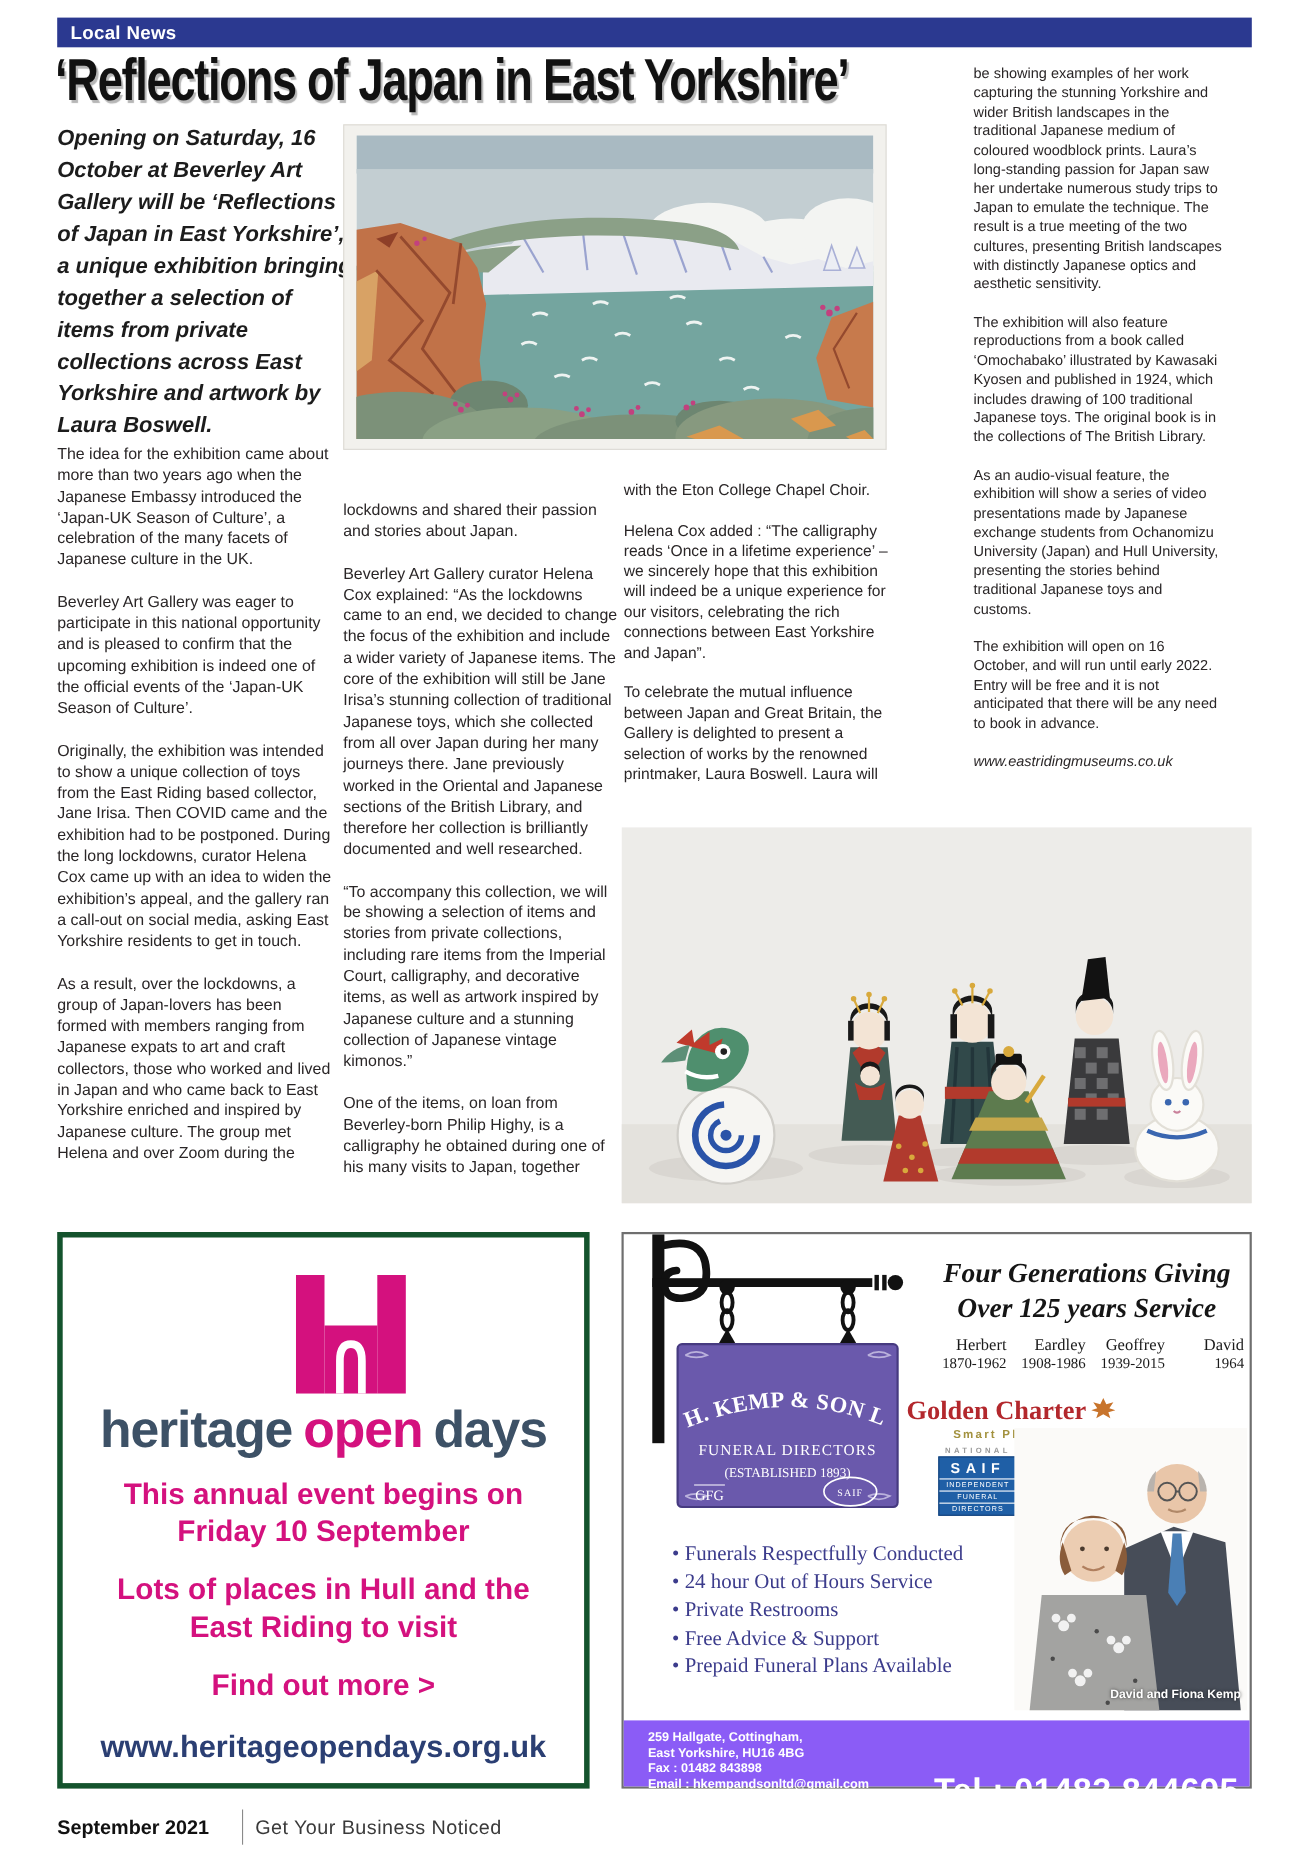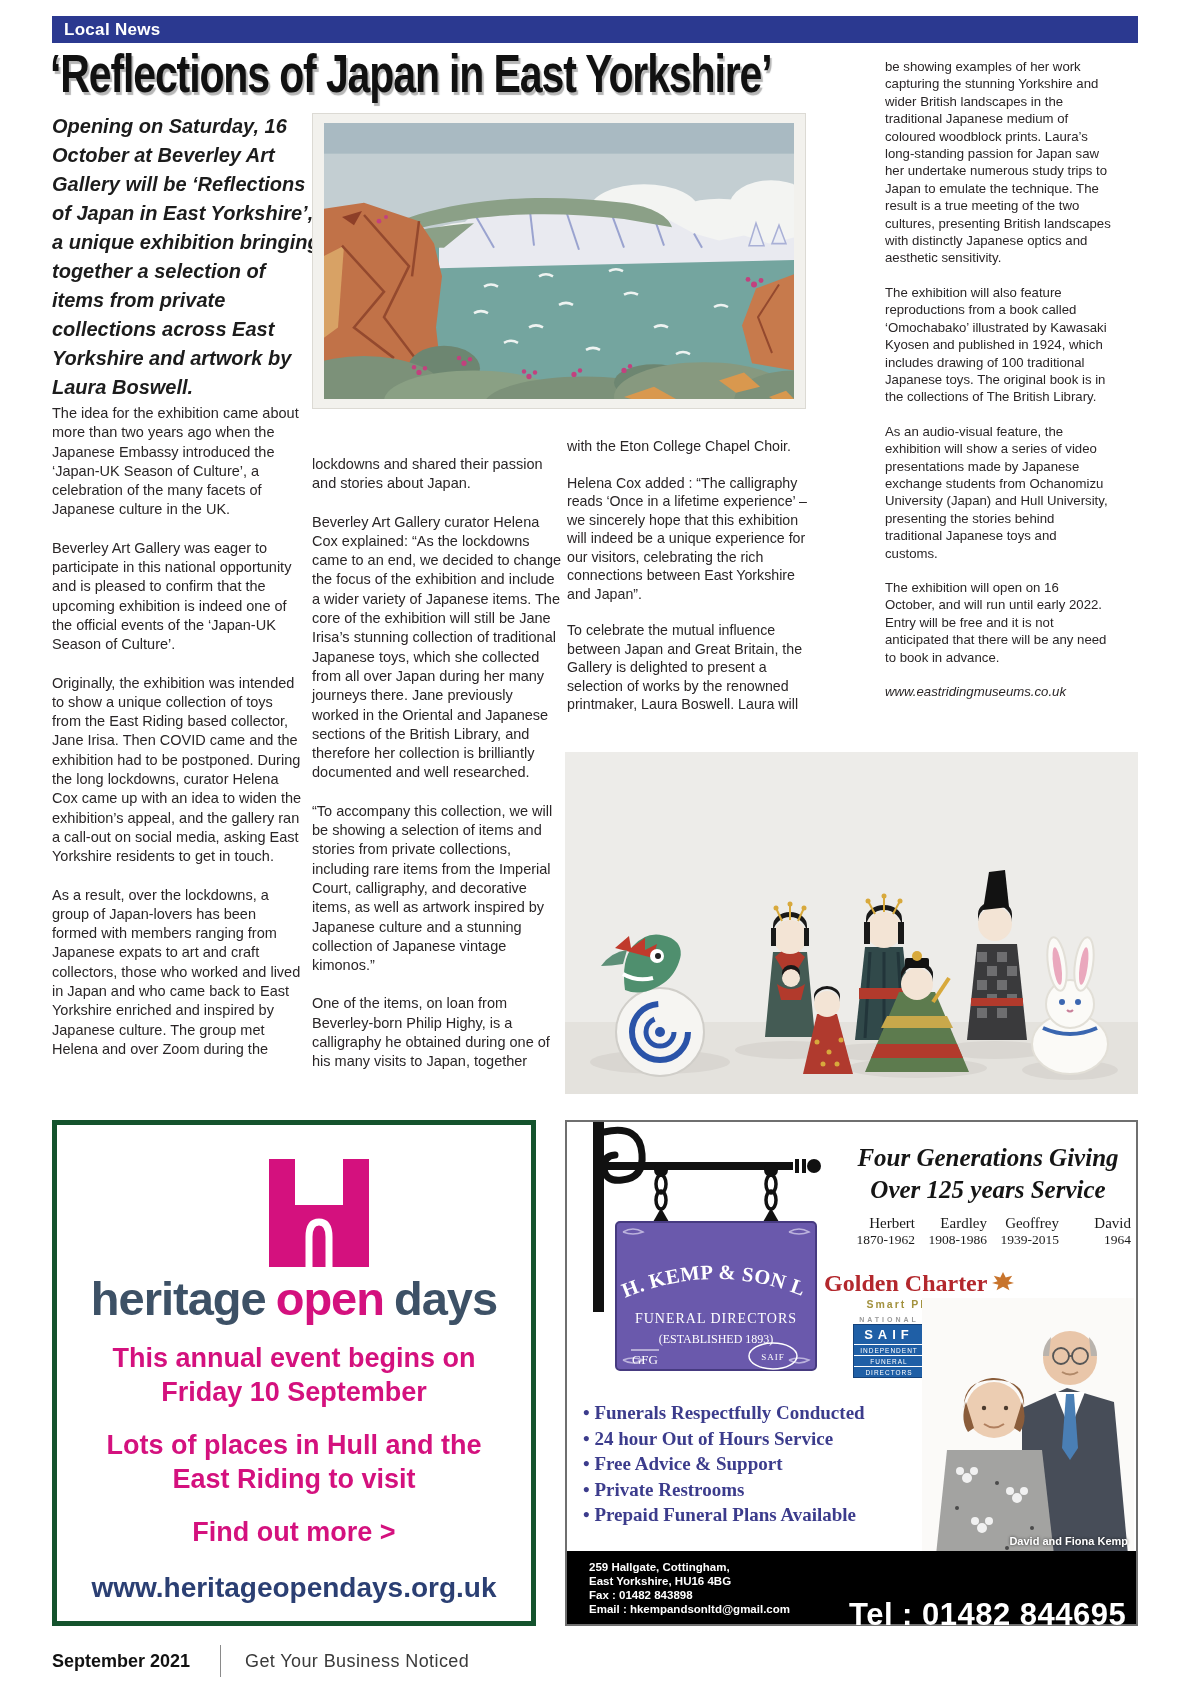--- a/index.html
+++ b/index.html
@@ -73,37 +73,37 @@
   .saif-top { font-size:7px; color:#9a9a9a; letter-spacing:3px; font-weight:bold; }
   .saif-box { background:#1f5fa6; color:#fff; border:1px solid #14427a; margin-top:1px; }
   .saif-box .s1 { font-size:13px; font-weight:bold; letter-spacing:5px; padding:2px 0;
                   border-bottom:1px solid #fff; }
   .saif-box .s2 { font-size:6.5px; letter-spacing:1px; padding:1.5px 0; border-bottom:1px solid #fff; }
   .saif-box .s3 { border-bottom:none; }
   .kemp-photo { position:absolute; right:2px; top:176px; width:212px; height:257px; }
   .kemp-photo svg { width:100%; height:100%; display:block; }
   .kemp-caption { position:absolute; right:6px; bottom:8px; color:#fff; font-size:11px;
                   font-weight:bold; text-shadow:0 0 3px rgba(0,0,0,.7); }
-  .kemp-bullets { position:absolute; left:16px; top:278px; width:330px; margin:0; padding:0;
-                  list-style:none; font-family:"Liberation Serif", serif; font-weight:bold;
+  .kemp-bullets { position:absolute; left:44px; top:278px; width:330px; margin:0; padding:0;
+                  list-style:none; font-family:"Liberation Serif", serif; font-weight:normal;
                   font-size:19px; line-height:25.5px; color:#3c3c8c; }
   .kemp-bullets li::before { content:"• "; }
-  .kemp-bar { position:absolute; left:0; bottom:0; width:100%; height:73px; background:#000000;
+  .kemp-bar { position:absolute; left:0; bottom:0; width:100%; height:60px; background:#8b5cf6;
               color:#fff; }
   .addr { position:absolute; left:22px; top:9px; font-size:11.5px; font-weight:bold;
           line-height:14px; text-align:left; }
   .telblock { position:absolute; left:282px; top:3px; text-align:left; }
   .tel  { font-size:31px; font-weight:bold; letter-spacing:.5px;margin-top:43px; }
   .kurl { font-size:20px; font-weight:bold; margin-top:0px; }
 
   
   .footer { position:absolute; left:52px; top:1645px; width:1086px; display:flex; align-items:center; }
   .issue { font-weight:bold; font-size:18px; width:168px; color:#111; }
   .fdiv { width:1px; height:32px; background:#8a8a8a; }
-  .tagline { font-size:18px; color:#3a3a3a; margin-left:24px; letter-spacing:.4px; }
+  .tagline { font-size:18px; color:#3a3a3a; margin-left:11px; letter-spacing:.4px; }
 </style>
 </head>
 <body>
 
 <div id="page">
 
   <div class="topbar">
     <span>Local News</span>
   </div>
 
@@ -493,22 +493,22 @@
         <path d="M62,126 q10,7 20,0" stroke="#b07f5e" stroke-width="2" fill="none"></path>
         <circle cx="62" cy="110" r="2.2" fill="#4a3a2e"></circle>
           <circle cx="84" cy="110" r="2.2" fill="#4a3a2e"></circle>
       </svg>
       <span class="kemp-caption">David and Fiona Kemp</span>
     </div>
 
     <ul class="kemp-bullets">
       <li>Funerals Respectfully Conducted</li>
       <li>24 hour Out of Hours Service</li>
+      <li>Private Restrooms</li>
       <li>Free Advice &amp; Support</li>
-      <li>Private Restrooms</li>
       <li>Prepaid Funeral Plans Available</li>
     </ul>
 
     <div class="kemp-bar">
       <div class="addr">
         <div>259 Hallgate, Cottingham,</div>
         <div>East Yorkshire, HU16 4BG</div>
         <div>Fax : 01482 843898</div>
         <div>Email : hkempandsonltd@gmail.com</div>
       </div>

